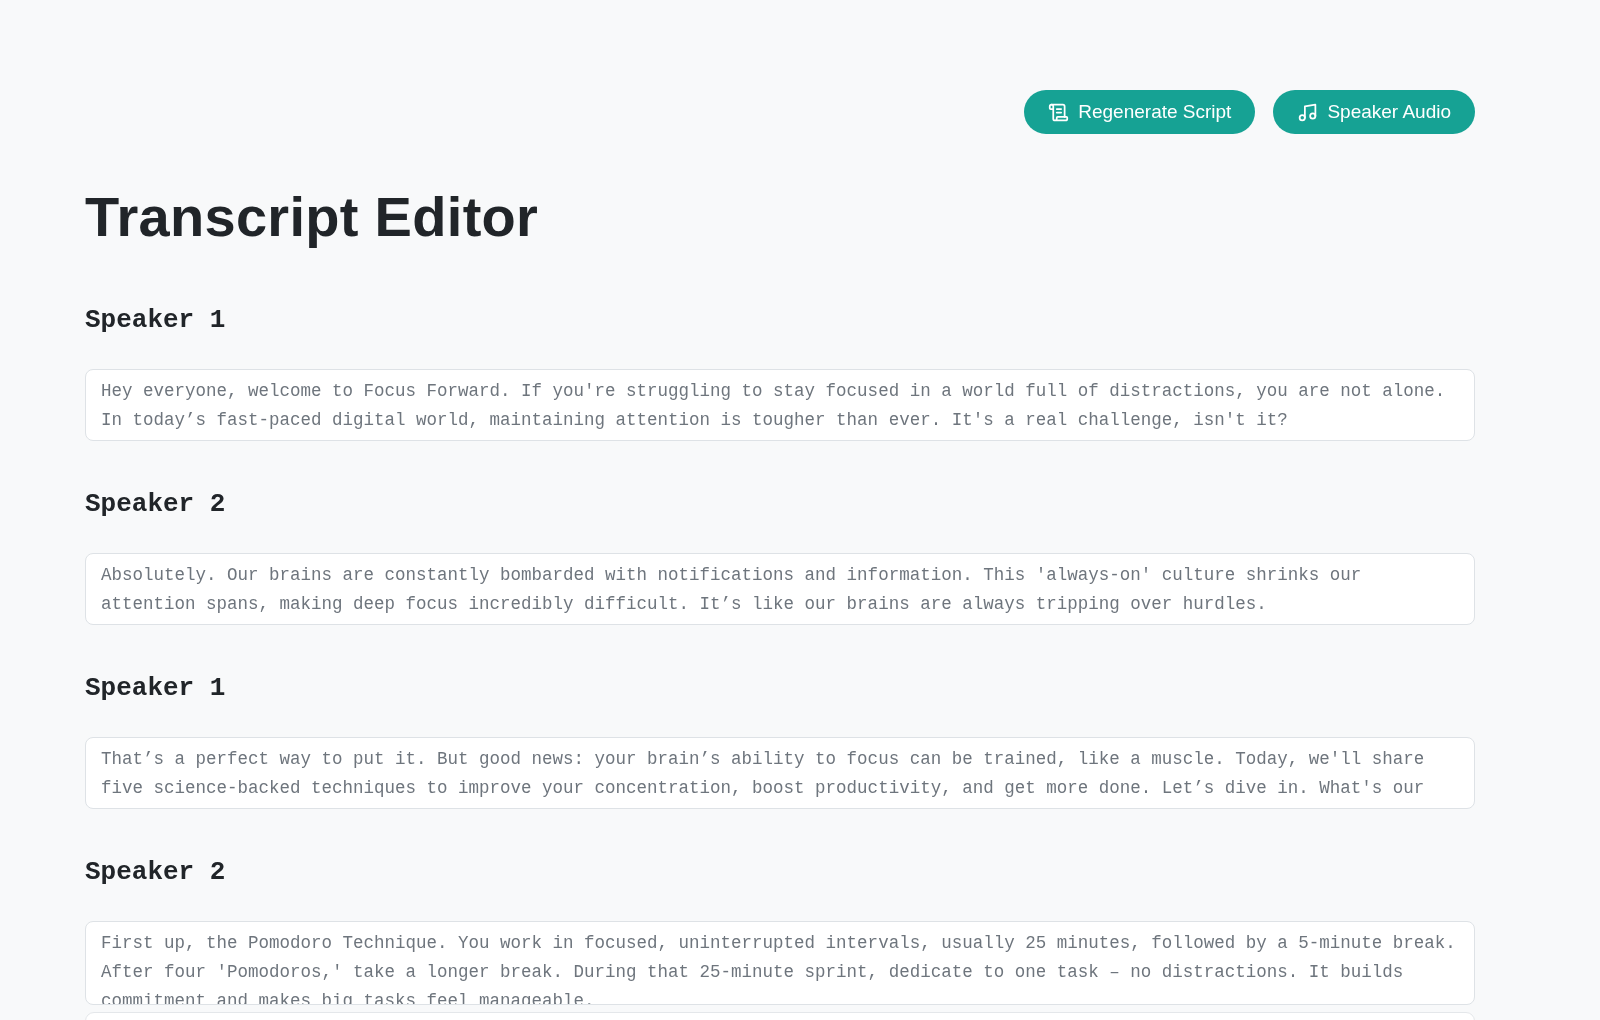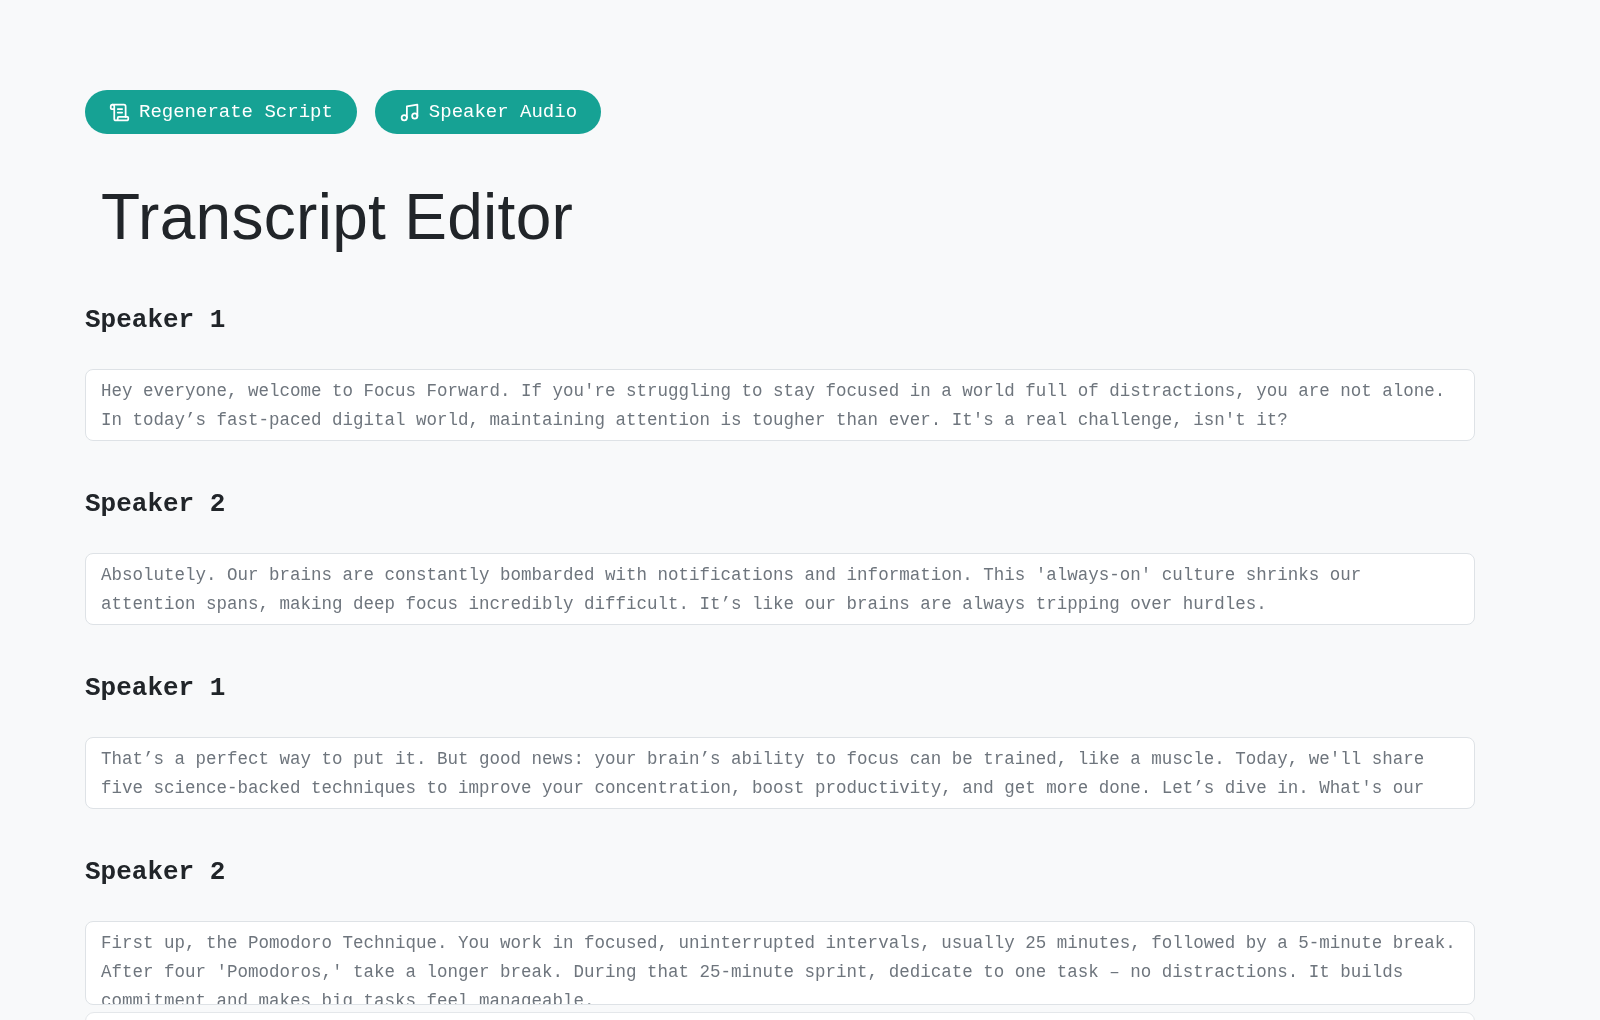--- a/index.html
+++ b/index.html
@@ -18,45 +18,45 @@
     background: var(--bg);
     font-family: "Liberation Sans", "DejaVu Sans", sans-serif;
   }
   .container {
     width: 1390px;
     margin-left: 85px;
     padding-top: 90px;
   }
   .toolbar {
     display: flex;
+    justify-content: flex-end;
     gap: 18px;
-    font-family: Liberation Mono, monospace;
   }
   .btn {
     display: inline-flex;
     align-items: center;
     gap: 9px;
     height: 44px;
     padding: 0 24px;
     border: none;
     border-radius: 24px;
     background: var(--accent);
     color: #ffffff;
     font-size: 19px;
     font-weight: 500;
     font-family: inherit;
     cursor: pointer;
     white-space: nowrap;
   }
   .btn svg { width: 21px; height: 21px; display: block; }
   h1.page-title {
-    margin: 51px 0 0 16px;
-    font-size: 64px;
+    margin: 51px 0 0 0;
+    font-size: 56px;
     line-height: 64px;
-    font-weight: 400;
+    font-weight: 700;
     color: var(--heading);
     letter-spacing: 0.3px;
   }
   .transcript-list { margin-top: 56px; font-family: Liberation Mono, monospace; }
   .entry + .entry { margin-top: 48px; }
   .entry h2 {
     margin: 0 0 33px 0;
     font-size: 26px;
     line-height: 31px;
     font-weight: 700;

